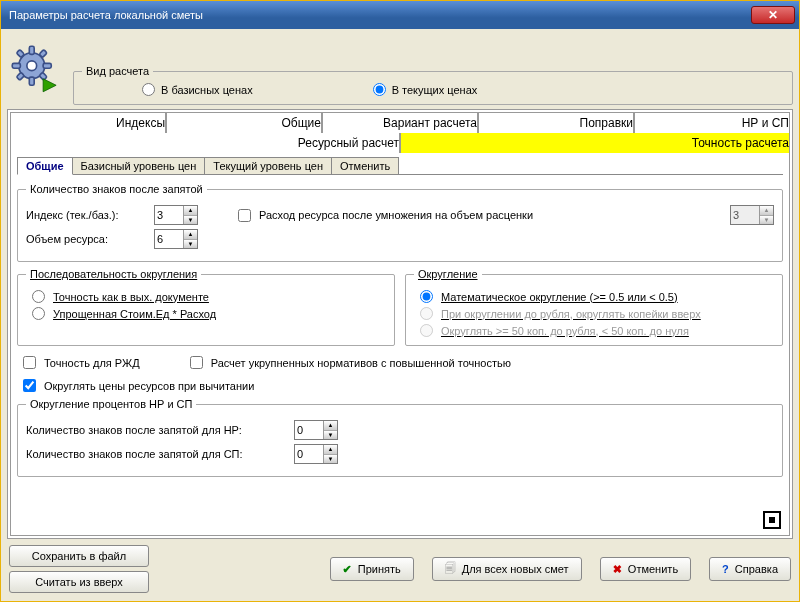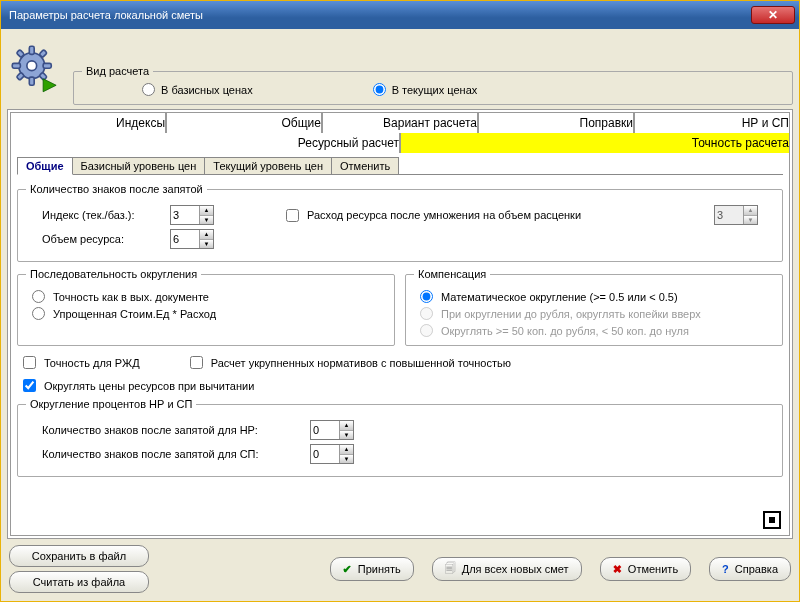--- a/index.html
+++ b/index.html
@@ -26,36 +26,36 @@
   .tab.hl { background: #ffff00; }
   .tabr1 .tab { flex: 1; }
   .tabr2 .tab { flex: 1; }
   .tab-row + .tab-row .tab { border-top: none; }
 
   .inner { border: 1px solid #999; border-top: none; flex: 1; padding: 4px 6px; display: flex; flex-direction: column; gap: 6px; position: relative; }
 
   .subtab-row { display: flex; border-bottom: 1px solid #888; margin-bottom: 2px; }
   .subtab { border: 1px solid #888; border-bottom: none; padding: 2px 8px; margin-right: -1px; background: #ece9d8; font-size: 11px; }
   .subtab.active { background: #fff; border-bottom: 1px solid #fff; margin-bottom: -1px; font-weight: bold; color: #000080; }
-  .row { display: flex; align-items: center; gap: 8px; margin: 4px 16px; }
+  .row { display: flex; align-items: center; gap: 8px; margin: 4px 0; }
   .lbl { min-width: 120px; }
   .spin { display: inline-flex; border: 1px solid #7a7a7a; background: #fff; height: 20px; }
   .spin.disabled { background: #eee; color: #888; }
   .spin input { width: 28px; border: 0; padding: 0 2px; font-size: 11px; text-align: left; background: transparent; }
   .spin .arrows { display: flex; flex-direction: column; width: 14px; border-left: 1px solid #999; }
   .spin .arrows span { flex: 1; display: flex; align-items: center; justify-content: center; font-size: 6px; background: linear-gradient(#fff,#ccc); border-bottom: 1px solid #aaa; }
   .spin .arrows span:last-child { border-bottom: 0; }
 
   .twocol { display: flex; gap: 10px; }
-  .twocol > fieldset { flex: 1; }
+  .twocol > fieldset { flex: 1; text-decoration: underline; }
   .disabled-text { color: #9a9a9a; }
 
   .chk-row { display: flex; align-items: center; gap: 6px; margin: 4px 0 0 6px; }
 
-  .btn { border: 1px solid #888; background: linear-gradient(#fefefe,#e2e2d8); padding: 3px 12px; border-radius: 10px; display: inline-flex; align-items: center; gap: 6px; height: 24px; }
+  .btn { border: 1px solid #888; background: linear-gradient(#fefefe,#e2e2d8); padding: 3px 12px; border-radius: 3px; display: inline-flex; align-items: center; gap: 6px; height: 24px; }
   .btn-row { display: flex; align-items: center; gap: 18px; padding: 2px 2px; }
   .btn-stack { display: flex; flex-direction: column; gap: 4px; }
   .btn-stack .btn { width: 140px; justify-content: center; height: 22px; }
   .btn-row .spacer { flex: 1; }
   .icon-check { color: #008000; font-weight: bold; }
   .icon-x { color: #cc0000; font-weight: bold; }
   .icon-q { color: #0044cc; font-weight: bold; }
   .icon-doc { color: #888; }
   .corner-icon { position: absolute; right: 8px; bottom: 6px; width: 18px; height: 18px; border: 2px solid #000; display: flex; align-items: center; justify-content: center; }
   .corner-icon::after { content: ""; width: 6px; height: 6px; background: #000; }
@@ -173,21 +173,21 @@
             <label class="chk-row">
                 <input type="radio" name="seq" style="">
                 <span>Точность как в вых. документе</span>
               </label>
             <label class="chk-row">
                 <input type="radio" name="seq" style="">
                 <span>Упрощенная Стоим.Ед * Расход</span>
               </label>
           </fieldset>
           <fieldset>
-            <legend>Компенсация</legend>
+            <legend>Округление</legend>
             <label class="chk-row">
                 <input type="radio" name="rnd" checked="" style="">
                 <span>Математическое округление (&gt;= 0.5 или &lt; 0.5)</span>
               </label>
             <label class="chk-row disabled-text">
                 <input type="radio" name="rnd" disabled="" style="">
                 <span>При округлении до рубля, округлять копейки вверх</span>
               </label>
             <label class="chk-row disabled-text">
                 <input type="radio" name="rnd" disabled="" style="">
@@ -238,21 +238,21 @@
         <div class="corner-icon"></div>
       </div>
     </div>
 
     <div class="btn-row">
       <div class="btn-stack">
         <button class="btn">
             <span>Сохранить в файл</span>
           </button>
         <button class="btn">
-            <span>Считать из файла</span>
+            <span>Считать из вверх</span>
           </button>
       </div>
       <span class="spacer"></span>
       <button class="btn">
           <span class="icon-check">✔</span>
           <span>Принять</span>
         </button>
       <button class="btn">
           <span class="icon-doc">🗐</span>
           <span>Для всех новых смет</span>

